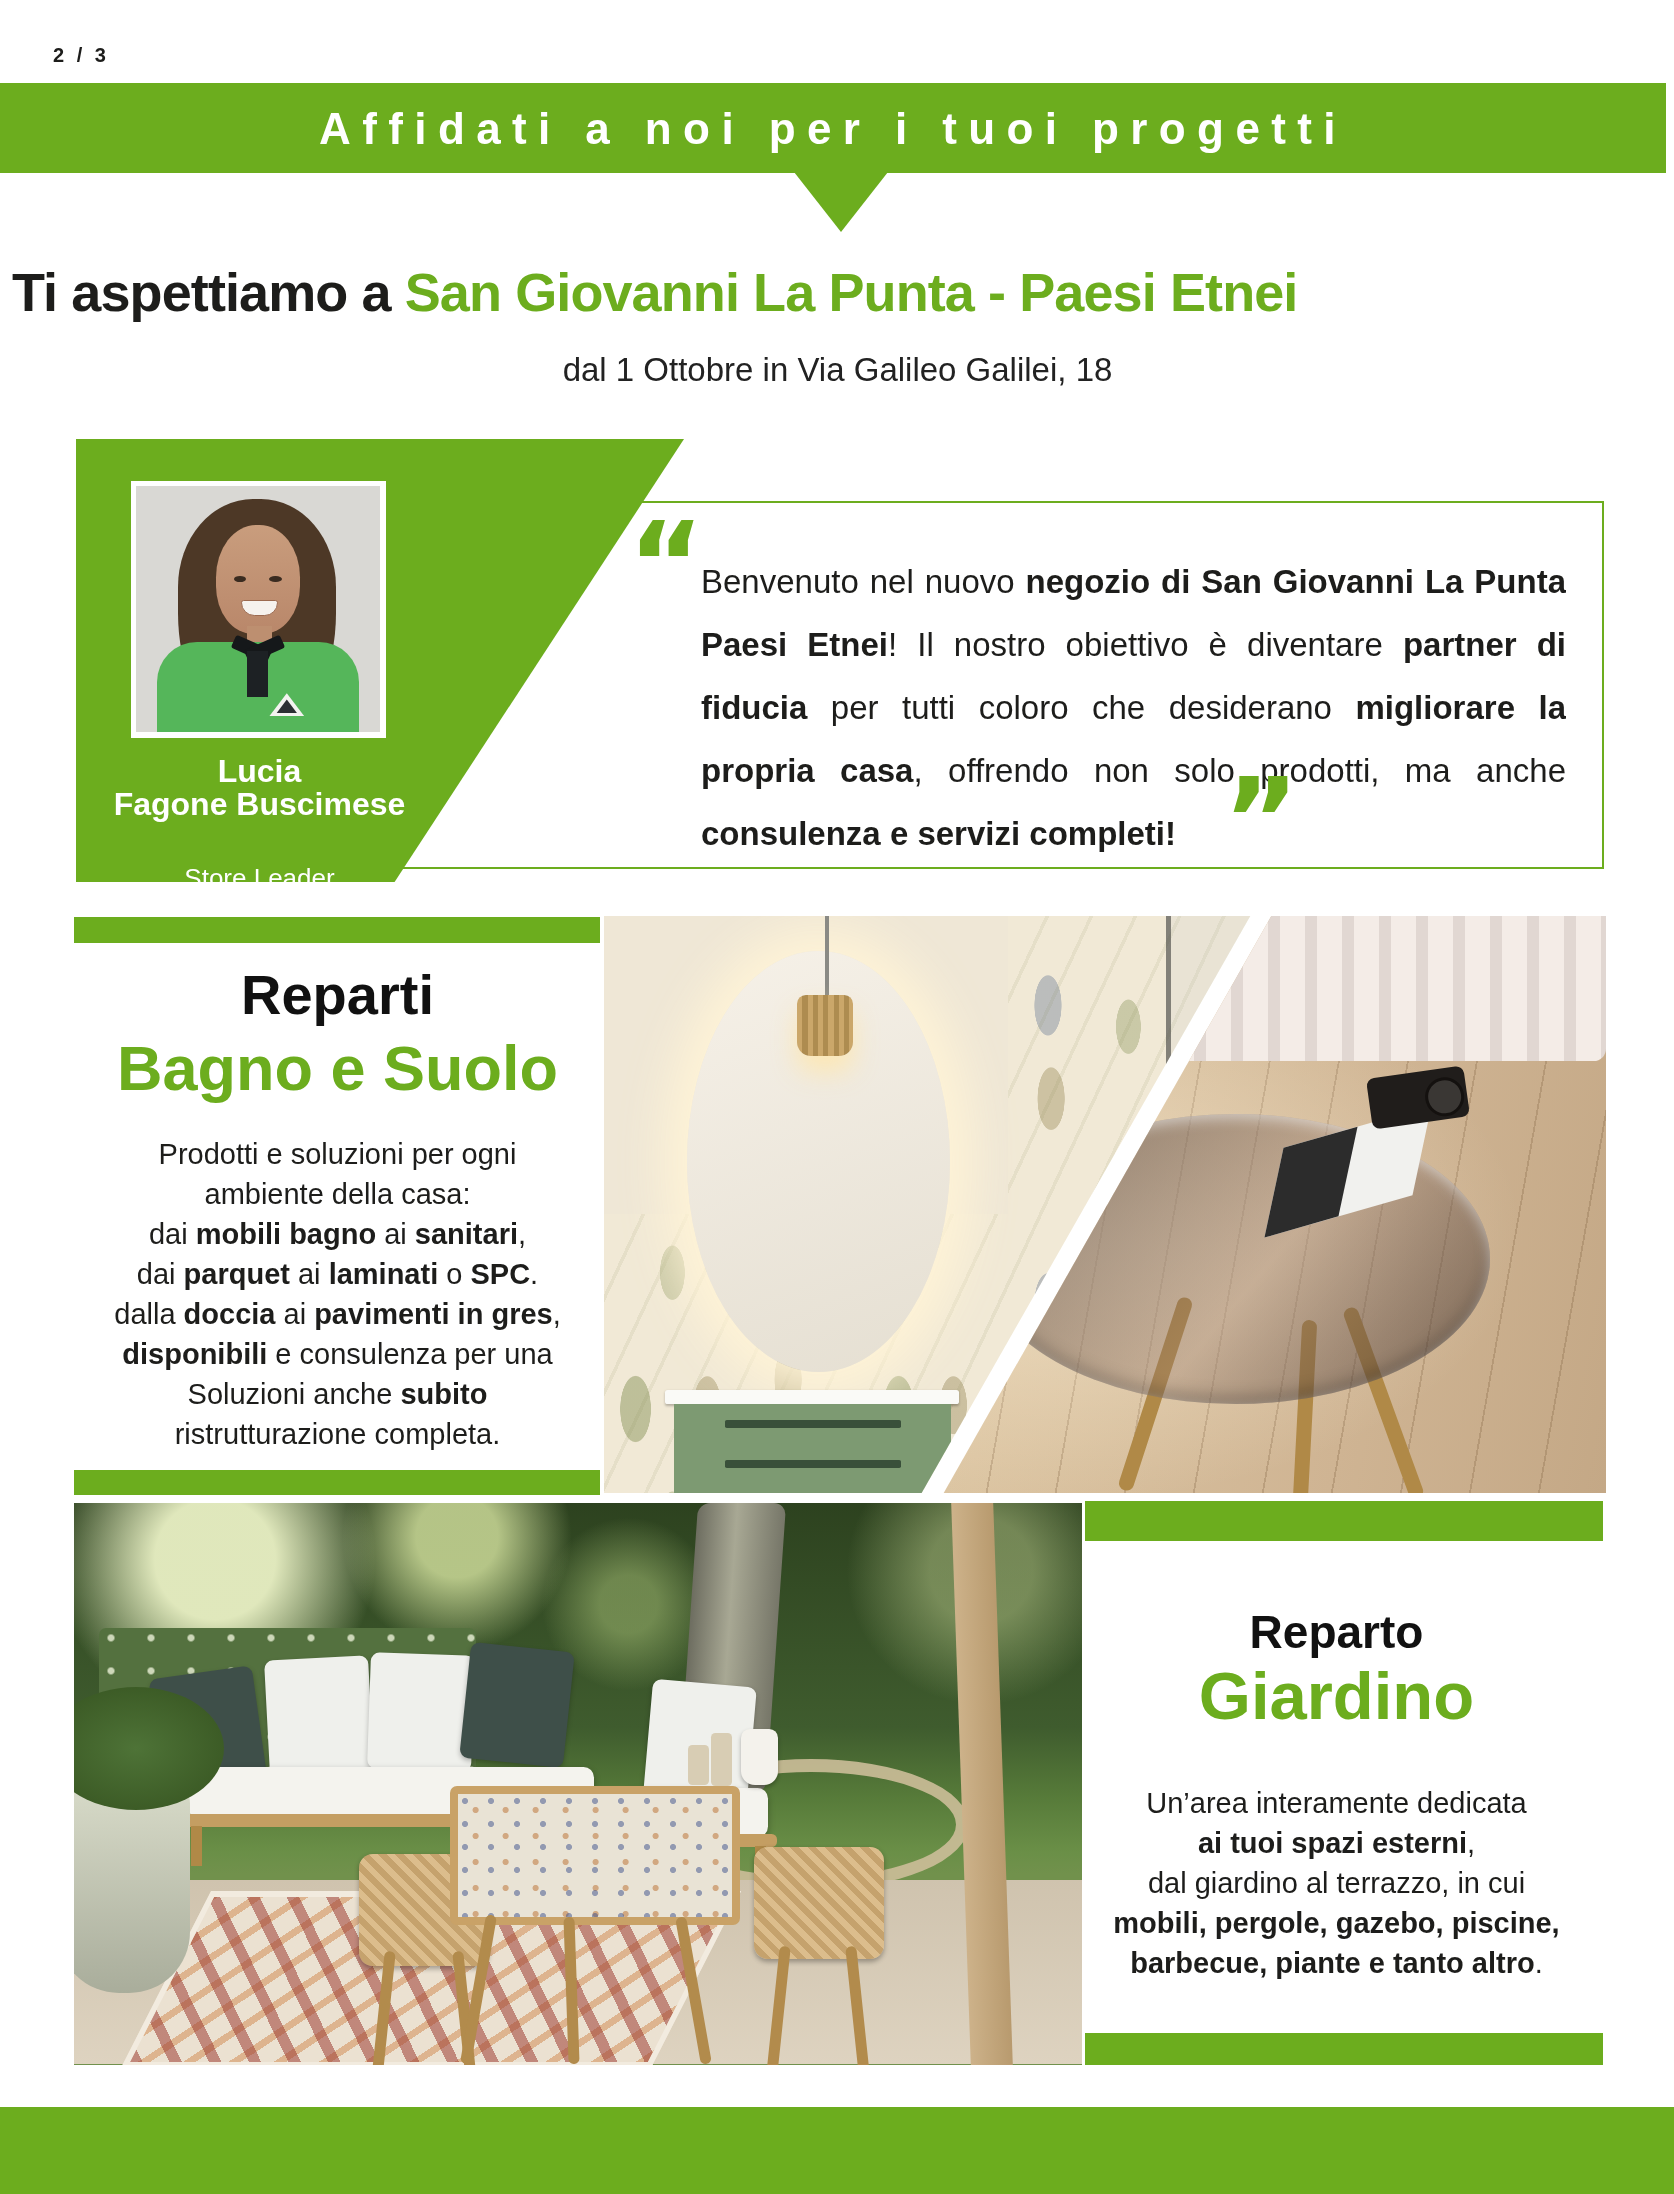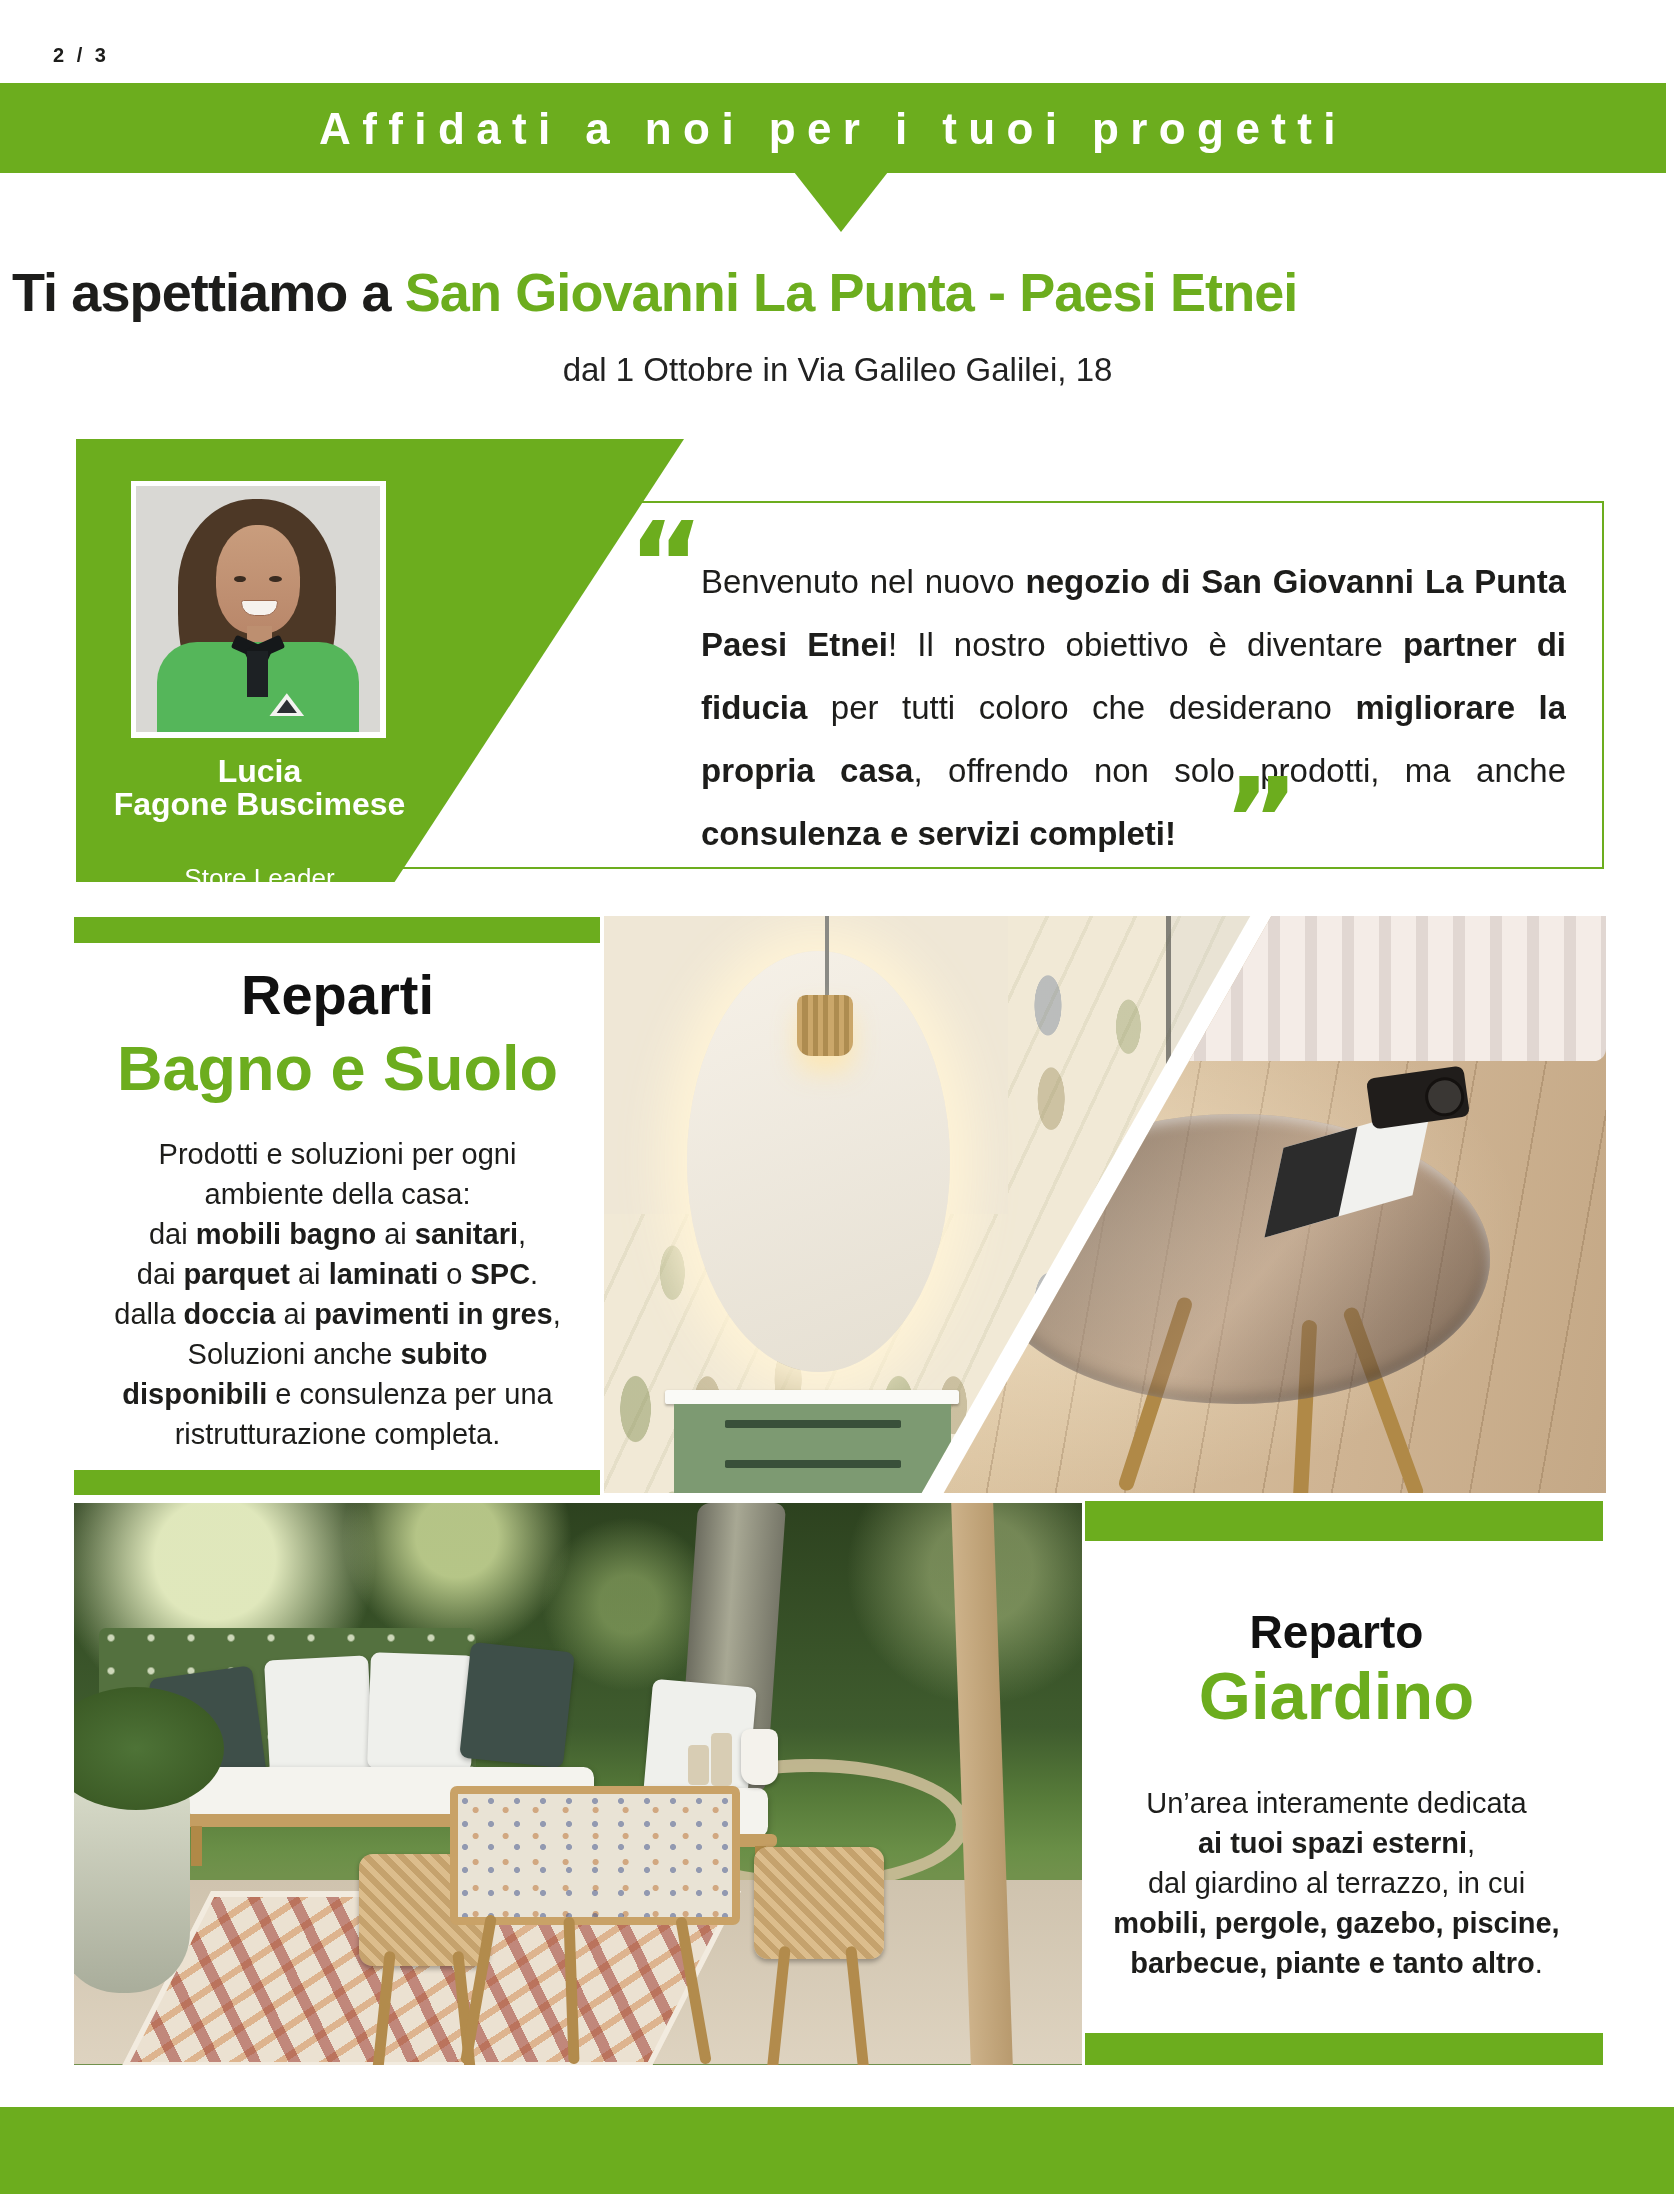--- a/index.html
+++ b/index.html
@@ -211,22 +211,22 @@
 
 <div class="abs bar bar-top-left"></div>
 <div class="abs kicker reparti-kicker">Reparti</div>
 <div class="abs reparti-title">Bagno e Suolo</div>
 <div class="abs body-col reparti-lines">
   <div class="tline"><span>Prodotti e soluzioni per ogni</span></div>
   <div class="tline"><span>ambiente della casa:</span></div>
   <div class="tline"><span>dai </span><b>mobili bagno</b><span> ai </span><b>sanitari</b><span>,</span></div>
   <div class="tline"><span>dai </span><b>parquet</b><span> ai </span><b>laminati</b><span> o </span><b>SPC</b><span>.</span></div>
   <div class="tline"><span>dalla </span><b>doccia</b><span> ai </span><b>pavimenti in gres</b><span>,</span></div>
+  <div class="tline"><b>disponibili</b><span> e consulenza per una</span></div>
   <div class="tline"><span>Soluzioni anche </span><b>subito</b></div>
-  <div class="tline"><b>disponibili</b><span> e consulenza per una</span></div>
   <div class="tline"><span>ristrutturazione completa.</span></div>
 </div>
 <div class="abs bar bar-bottom-left"></div>
 
 <div class="abs bath-floor">
   <div class="bath-clip">
     <div class="bath-scene">
       <div class="bath-plainwall"></div>
       <div class="mirror"></div>
       <div class="lamp-cord"></div>

